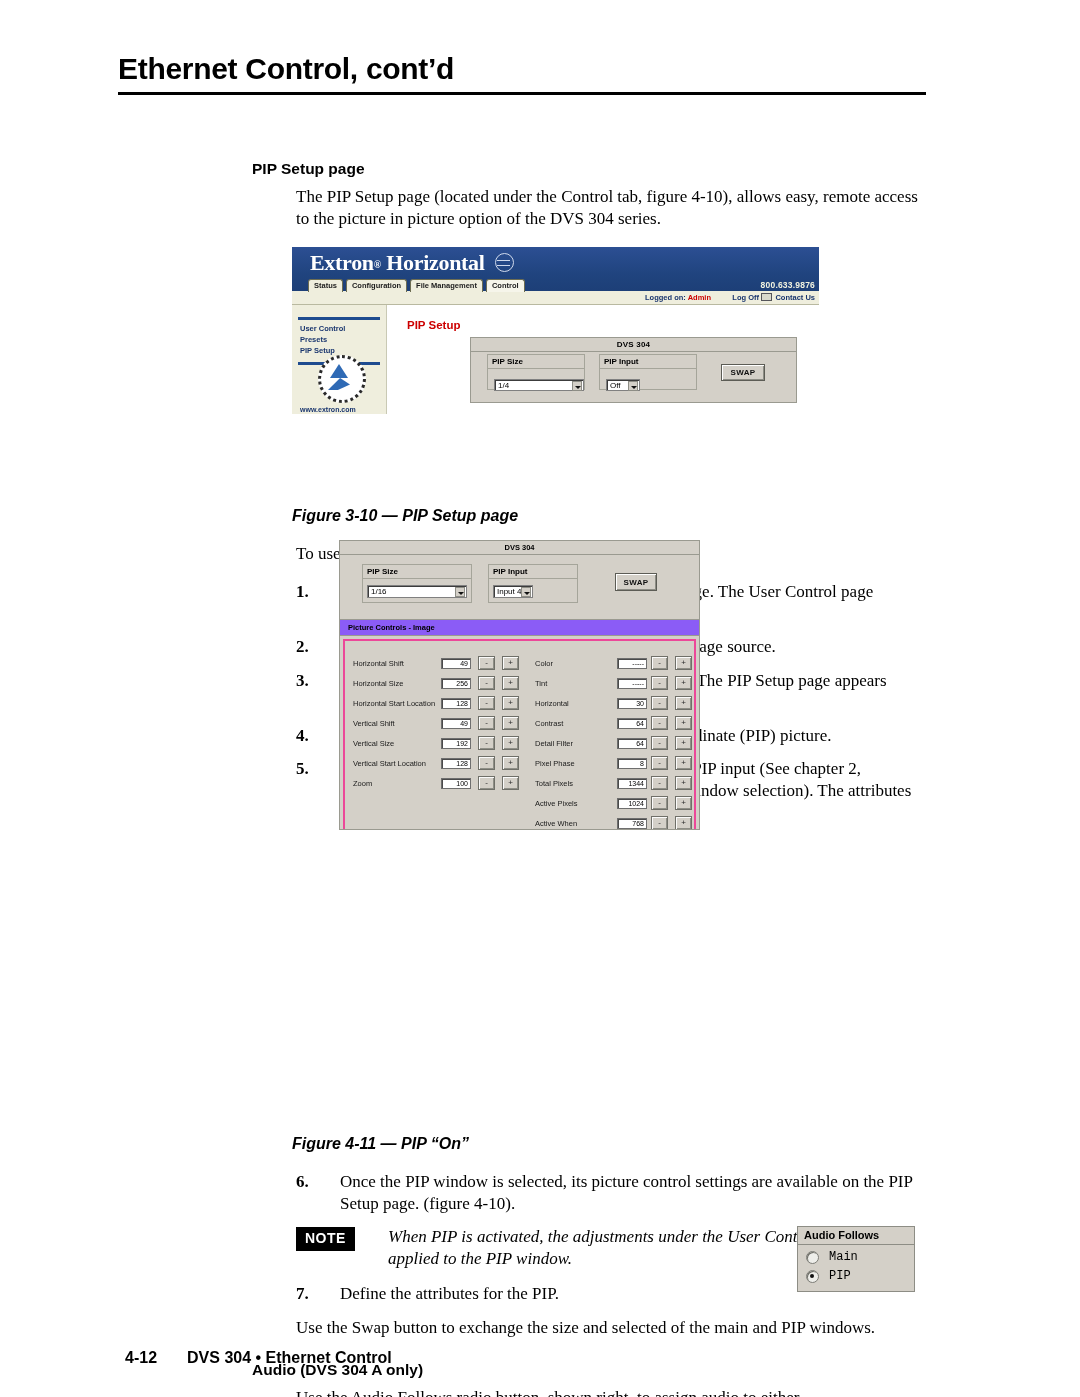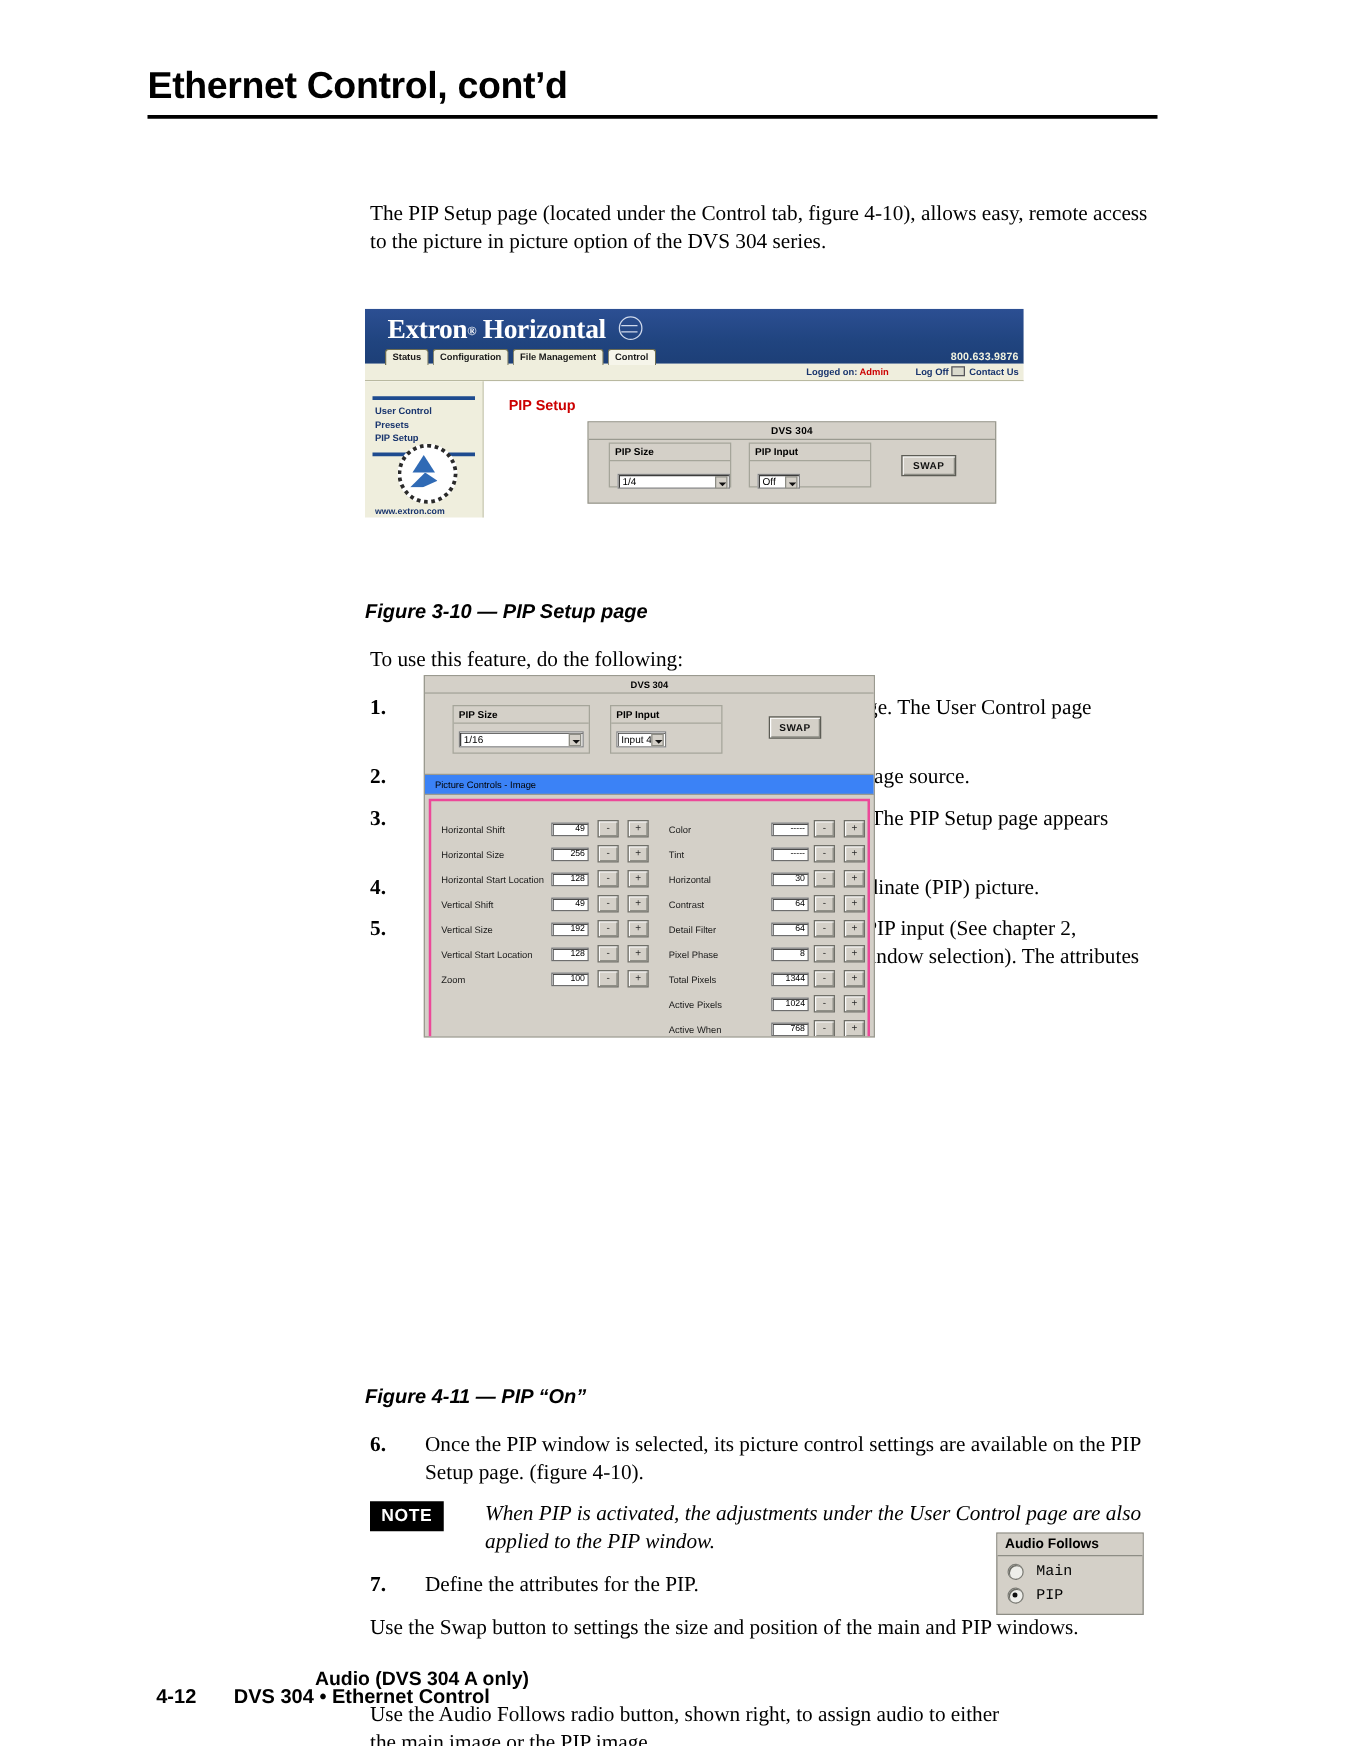--- a/index.html
+++ b/index.html
@@ -405,23 +405,23 @@
     background: #d4d0c8;
   }
   .pip-top {
     position: relative;
     height: 64px;
     background: #d4d0c8;
     border-bottom: 1px solid #9a9a90;
   }
   .pc-header {
     font-size: 7.5px;
-    font-weight: normal;
+    font-weight: bold;
     padding: 3px 0 3px 8px;
-    background: #3b82f6;
+    background: #8b5cf6;
     border-bottom: 1px solid #9a9a90;
   }
   .pc-body {
     position: relative;
     height: 196px;
     background: #d4d0c8;
     border: 2px solid #ec4899;
     margin: 3px;
     box-sizing: border-box;
   }
@@ -510,20 +510,21 @@
 </head>
 <body>
 
 <div class="page-header">
   <h1>Ethernet Control, cont’d</h1>
   <div class="header-rule"></div>
 </div>
 
 <div class="content">
 
+  <div class="h-sub">PIP Setup page</div>
   <p class="para">The PIP Setup page (located under the Control tab, figure 4-10), allows easy, remote access to the picture in picture option of the DVS 304 series.</p>
 
   <div class="webfig">
 
     <div class="web-blue">
       <div class="web-logo">
         <span>Extron</span><span class="reg">®</span>
         <span>Horizontal</span>
         <span class="globe"></span>
       </div>
@@ -628,21 +629,21 @@
     <span>When PIP is activated, the adjustments under the User Control page are also applied to the PIP window.</span>
   </div>
 
   <ol class="steps" style="margin-top:12px;">
     <li class="step">
       <span class="num">7.</span>
       <span>Define the attributes for the PIP.</span>
     </li>
   </ol>
 
-  <p class="para" style="margin-top:12px;">Use the Swap button to settings the size and position of the main and PIP windows.</p>
+  <p class="para" style="margin-top:12px;">Use the Swap button to exchange the size and selected of the main and PIP windows.</p>
 
   <div class="h-sub" style="margin-top:22px;">Audio (DVS 304 A only)</div>
   <p class="para" style="width:510px;">Use the Audio Follows radio button, shown right, to assign audio to either the main image or the PIP image.</p>
 
 </div>
 
 <div class="pipfig">
   <div class="dvs-head">DVS 304</div>
 
   <div class="pip-top">

